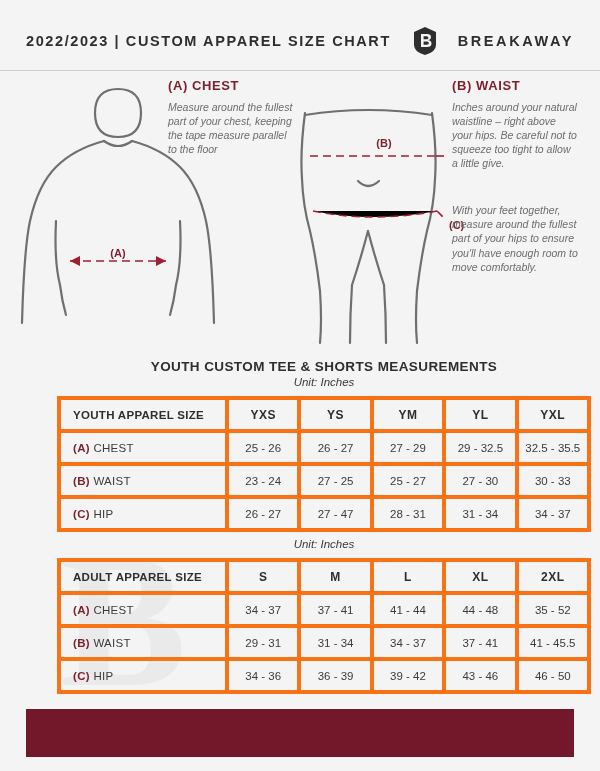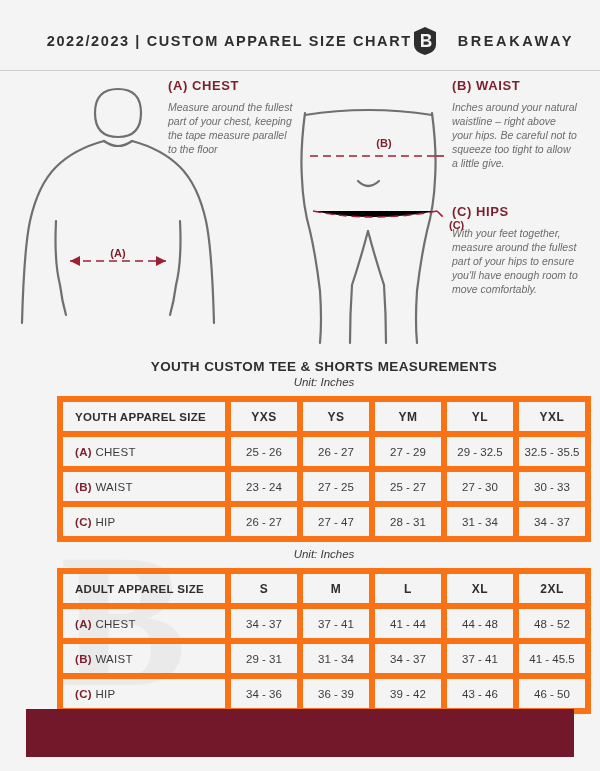--- a/index.html
+++ b/index.html
@@ -35,21 +35,21 @@
     user-select: none;
     z-index: 0;
   }
 
   
   .header {
     position: relative;
     z-index: 2;
     display: flex;
     align-items: center;
-    justify-content: flex-end;
+    justify-content: space-between;
     padding: 26px 26px 14px 26px;
   }
   .header-title {
     font-size: 14.5px;
     font-weight: 700;
     letter-spacing: 1.6px;
     color: #2e2e2e;
     white-space: nowrap;
   }
   .brand {
@@ -128,21 +128,21 @@
     color: #3a3a3a;
     margin-bottom: 8px;
   }
   table {
     border-collapse: collapse;
     width: 534px;
     margin: 0 auto;
     table-layout: fixed;
   }
   th, td {
-    border: 6px solid #f97316;
+    border: 4px solid #f97316;
     height: 29px;
     font-size: 11.5px;
     color: #3b3b3b;
     text-align: center;
     padding: 0 2px;
   }
   th.rowhead, td.rowhead {
     text-align: left;
     padding-left: 12px;
     font-size: 11.5px;
@@ -244,21 +244,20 @@
 
     <div class="note note-a">
       <div class="note-title">(A) CHEST</div>
       <div>Measure around the fullest part of your chest, keeping the tape measure parallel to the floor</div>
     </div>
     <div class="note note-b">
       <div class="note-title">(B) WAIST</div>
       <div>Inches around your natural waistline – right above your hips. Be careful not to squeeze too tight to allow a little give.</div>
     </div>
     <div class="note note-c">
-      <div class="note-title">(C) HIPS</div>
       <div>With your feet together, measure around the fullest part of your hips to ensure you'll have enough room to move comfortably.</div>
     </div>
   </div>
 
   <div class="section">
     <div class="sec-title">YOUTH CUSTOM TEE &amp; SHORTS MEASUREMENTS</div>
     <div class="sec-sub">Unit: Inches</div>
     <table>
       <colgroup>
           <col class="first">
@@ -328,21 +327,21 @@
           <th>2XL</th>
         </tr>
       </thead>
       <tbody>
         <tr>
           <td class="rowhead"><span class="tag">(A)</span> <span class="label-txt">CHEST</span></td>
           <td>34 - 37</td>
           <td>37 - 41</td>
           <td>41 - 44</td>
           <td>44 - 48</td>
-          <td>48 - 52</td>
+          <td>35 - 52</td>
         </tr>
         <tr>
           <td class="rowhead"><span class="tag">(B)</span> <span class="label-txt">WAIST</span></td>
           <td>29 - 31</td>
           <td>31 - 34</td>
           <td>34 - 37</td>
           <td>37 - 41</td>
           <td>41 - 45.5</td>
         </tr>
         <tr>

